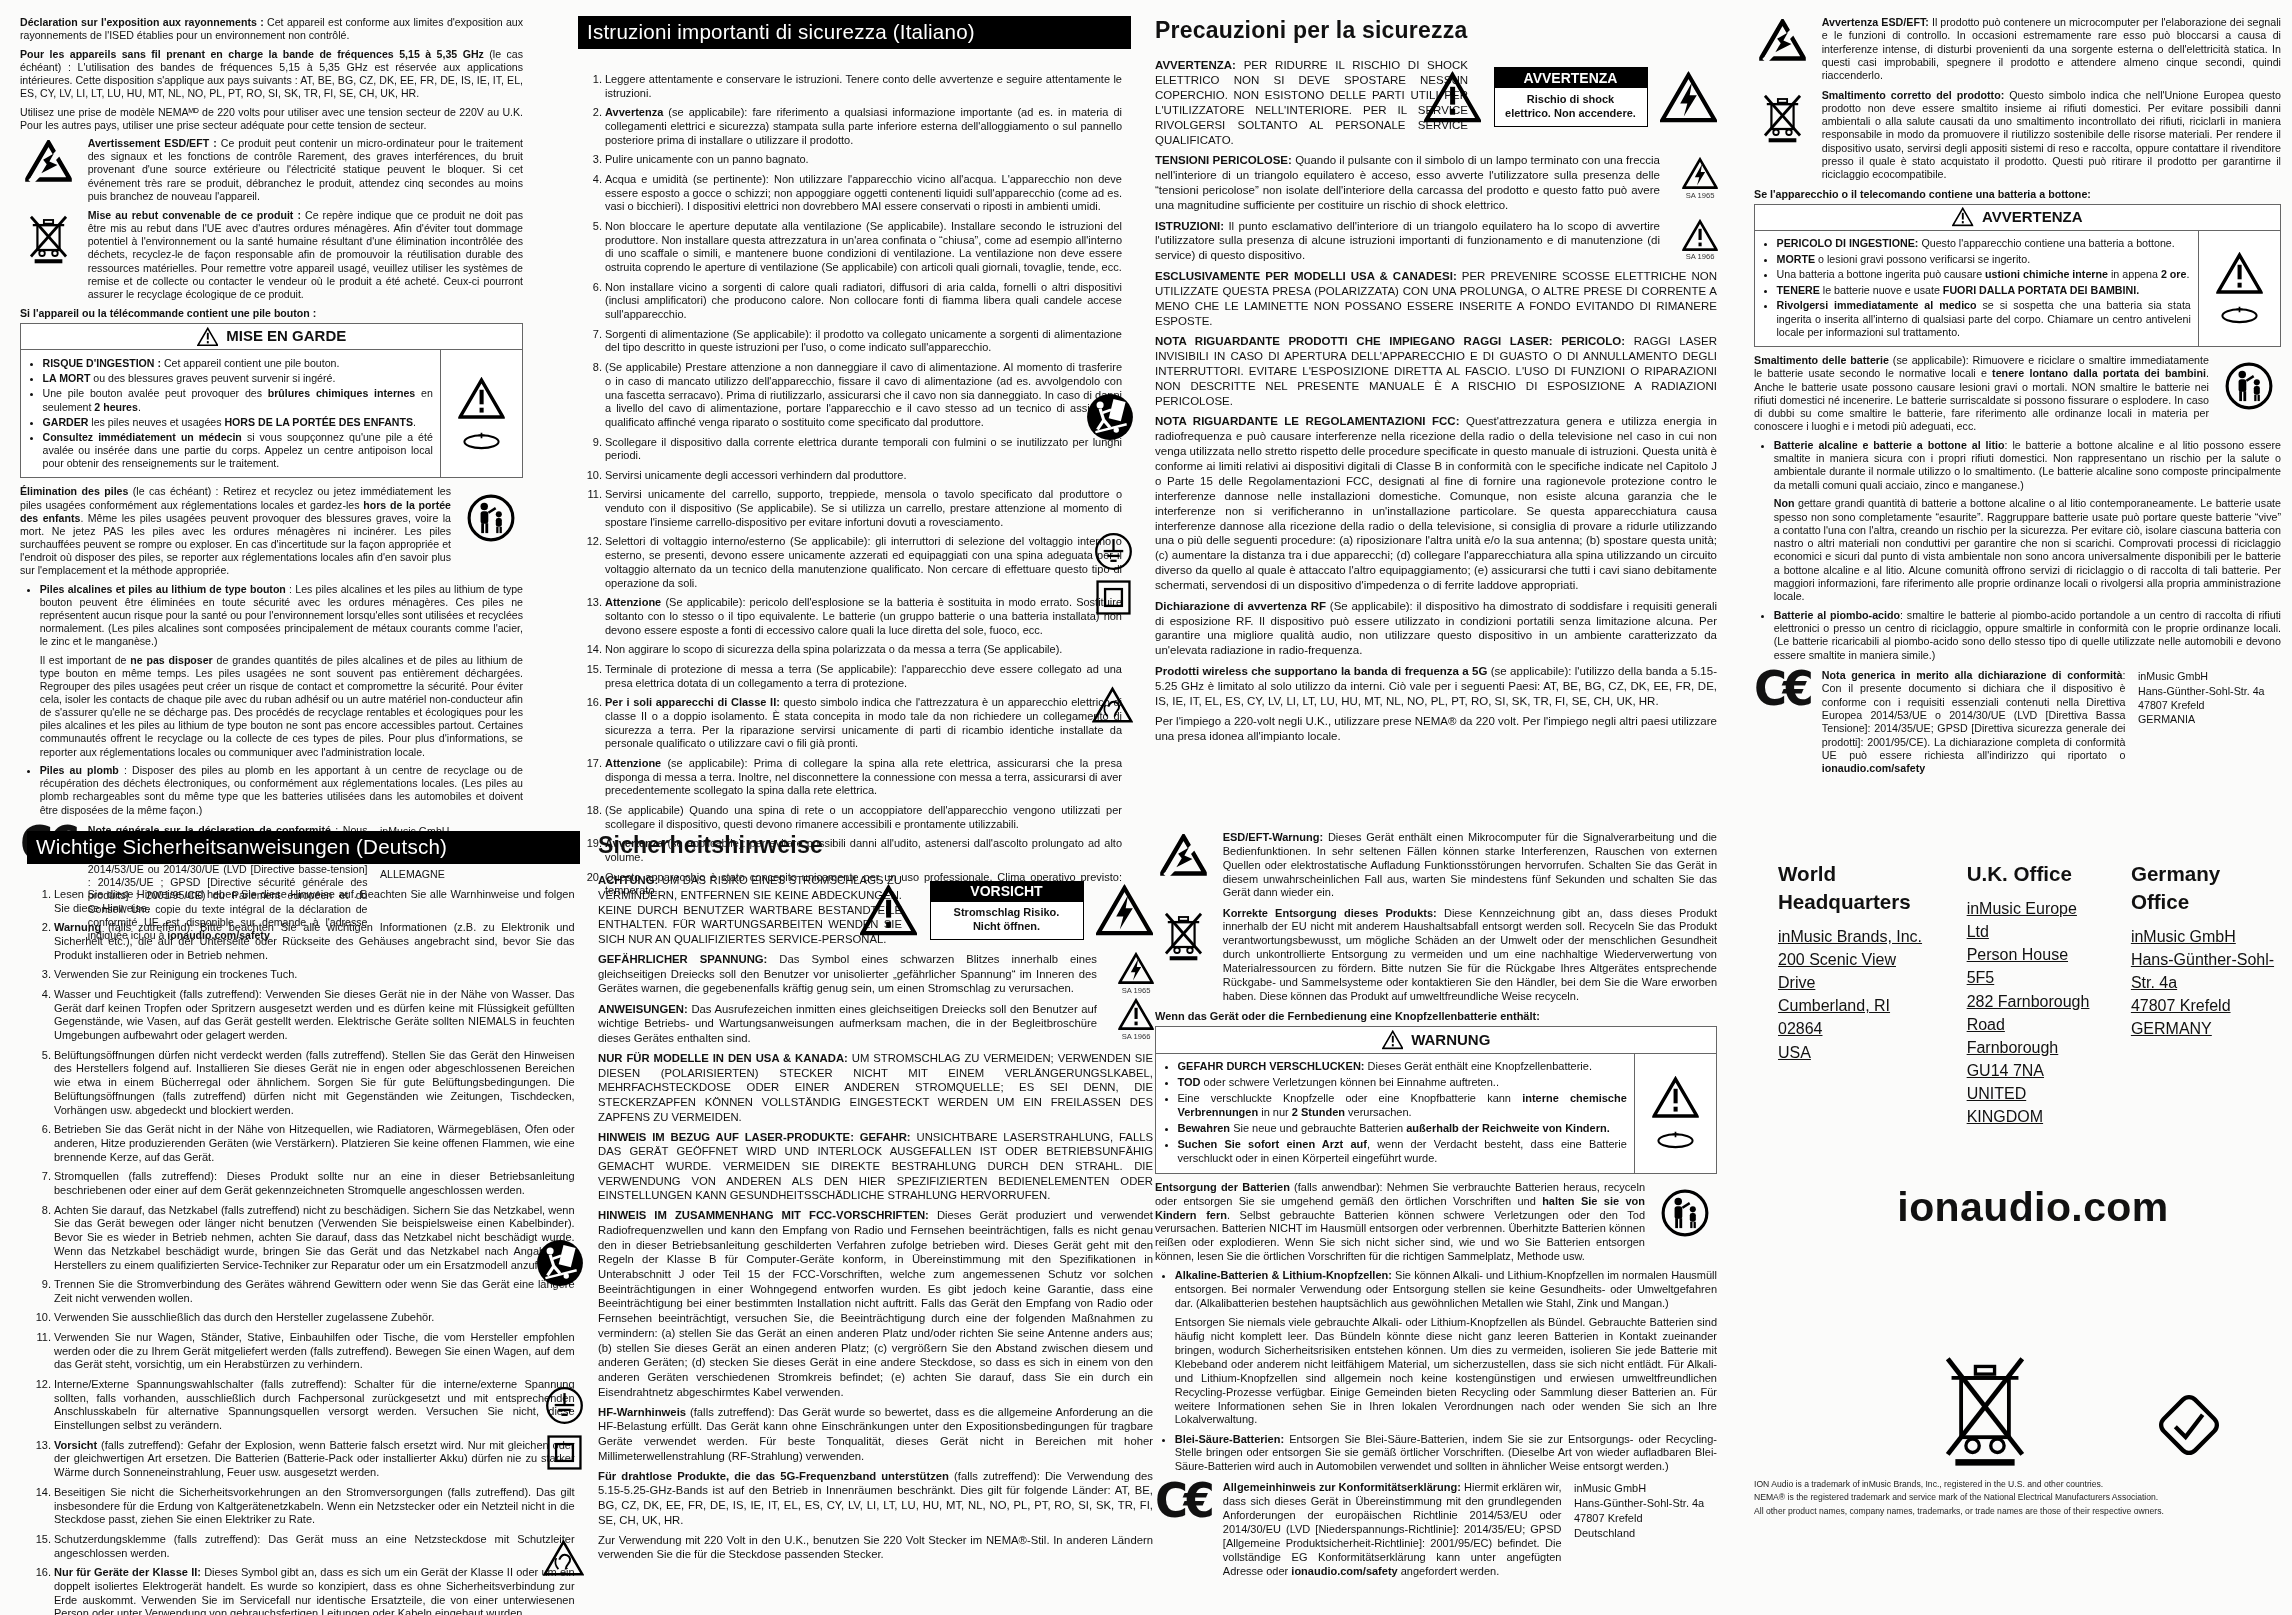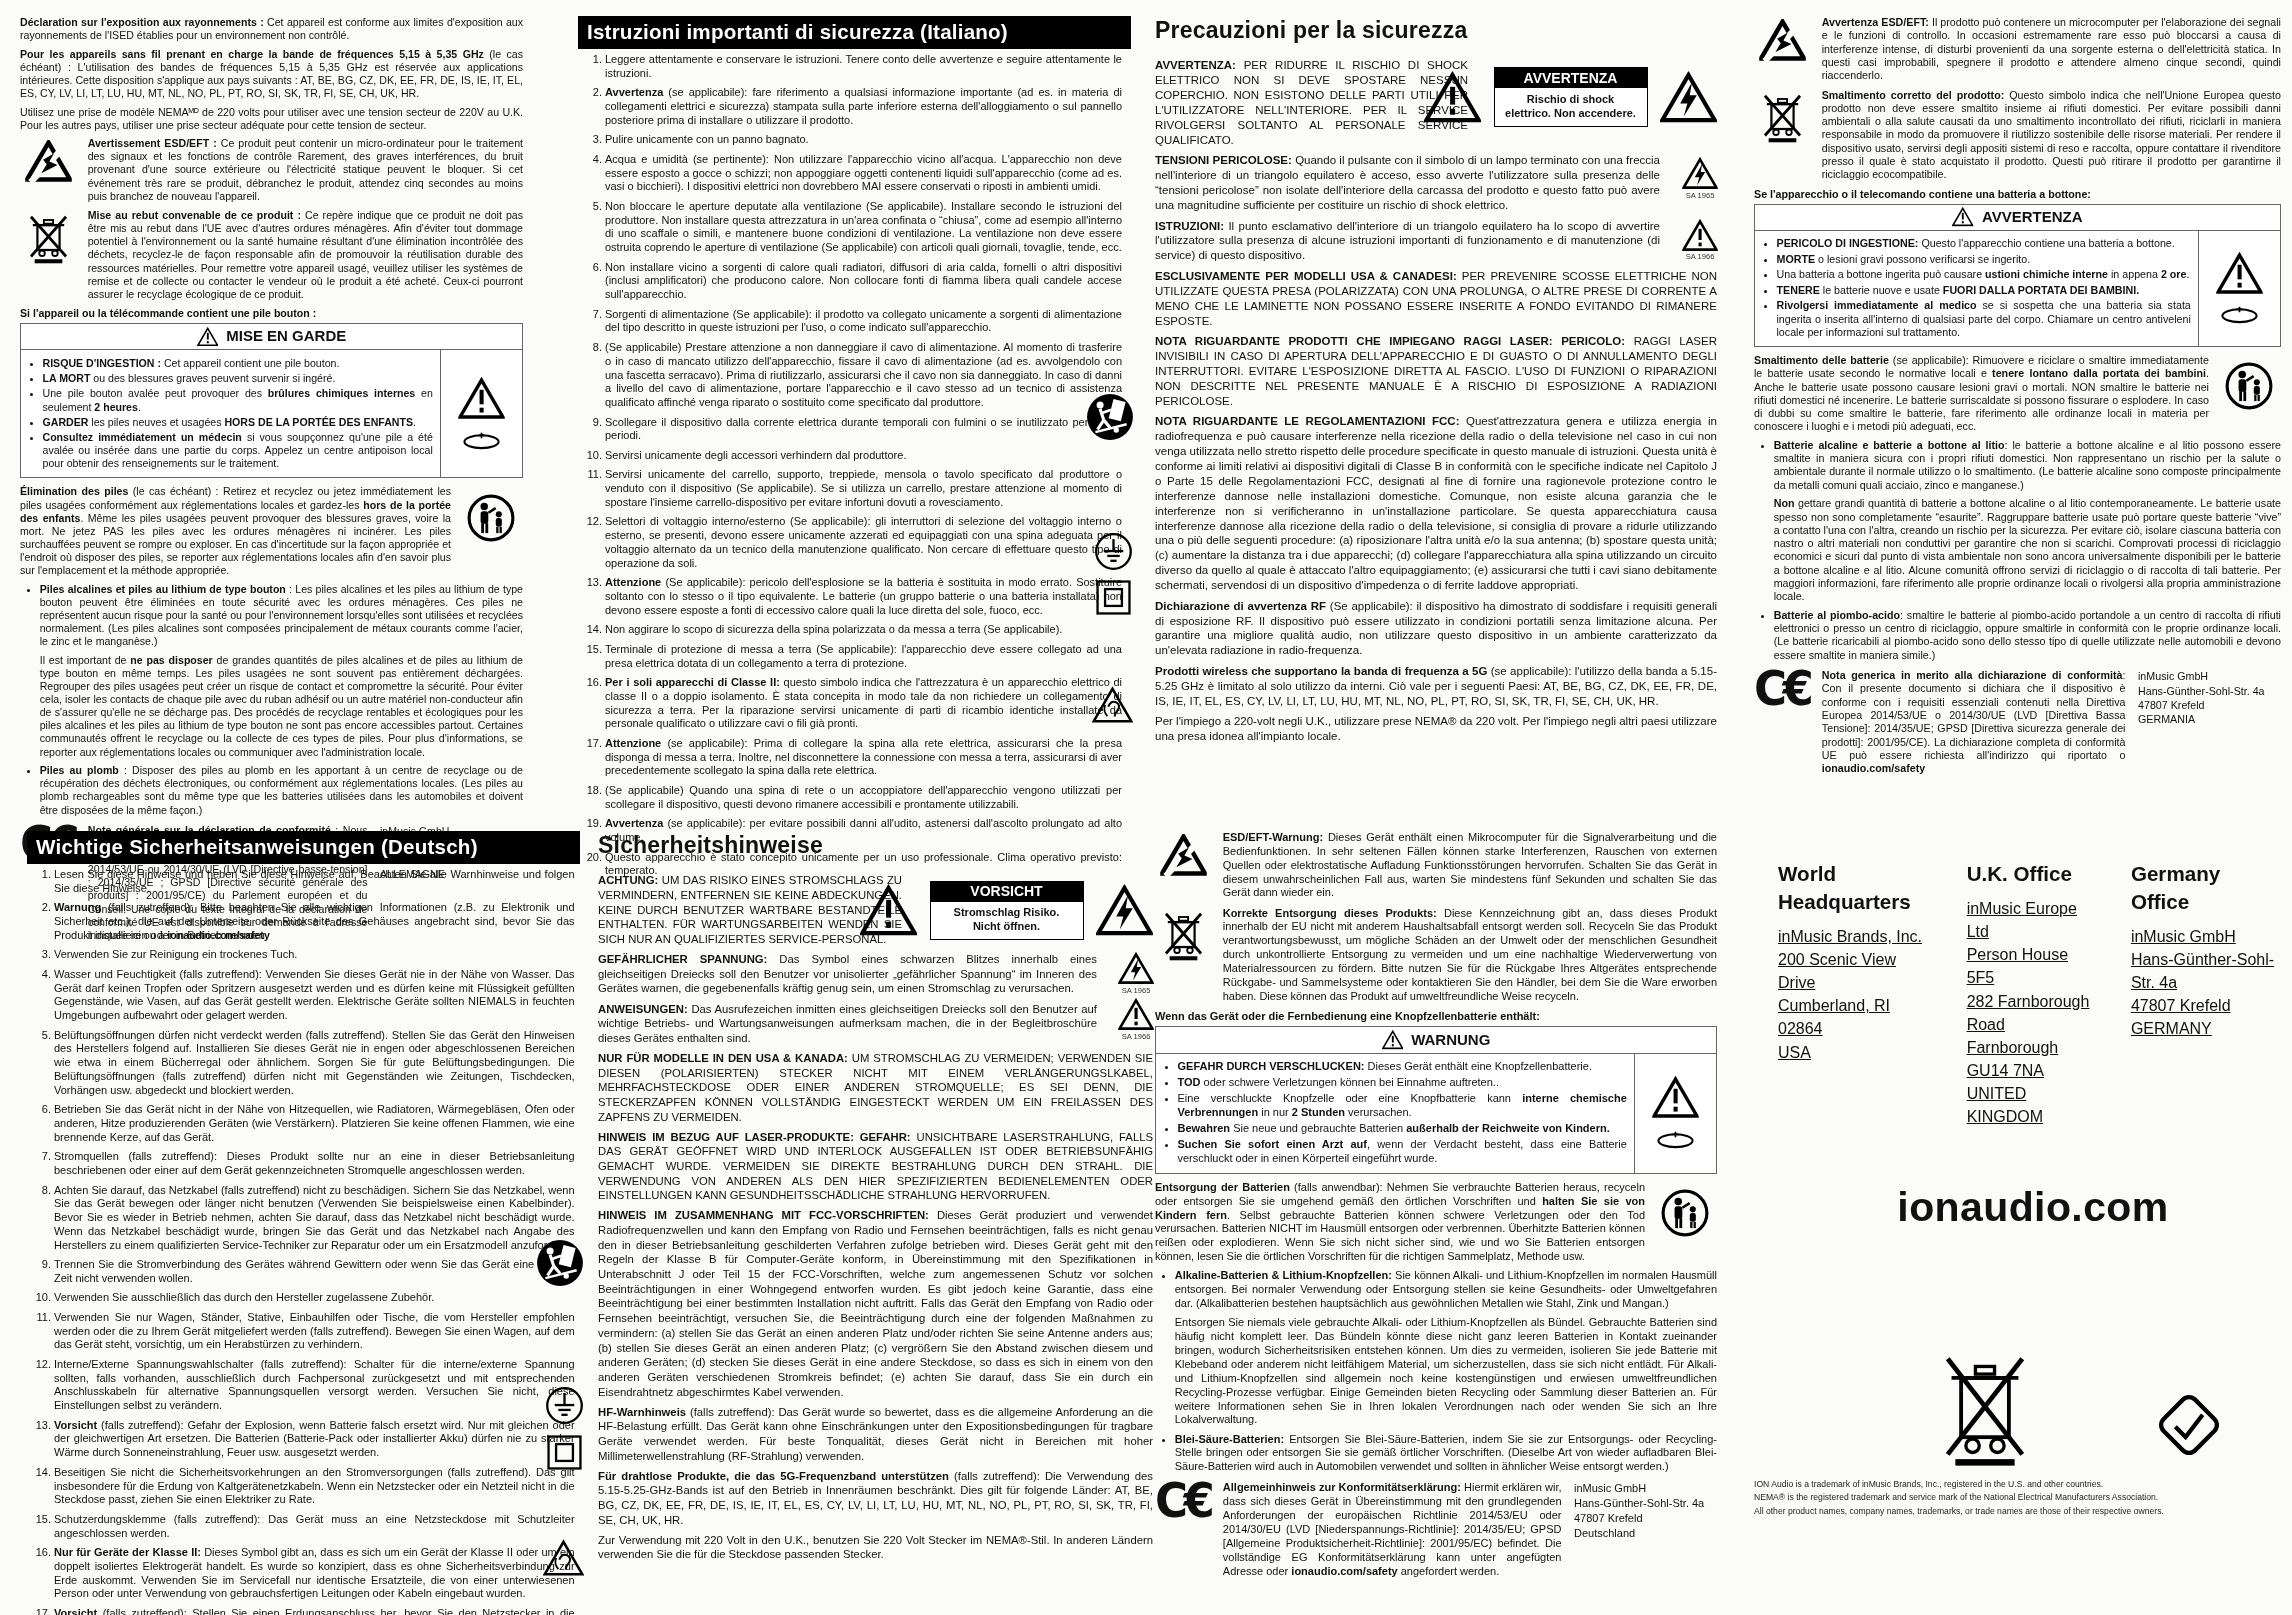--- a/index.html
+++ b/index.html
@@ -18,22 +18,22 @@
   #sec-fr      { left:20px;   top:16px;  width:503px; font-size:10.6px; line-height:1.24; }
   #sec-it      { left:578px;  top:16px;  width:553px; font-size:11px; line-height:1.25; }
   #sec-prec    { left:1155px; top:16px;  width:562px; font-size:11.5px; line-height:1.3; }
   #sec-avv4    { left:1754px; top:16px;  width:527px; font-size:10.7px;   line-height:1.24; }
   #sec-de-list { left:27px;   top:831px; width:553px; font-size:11px; line-height:1.25; }
   #sec-de-hint { left:598px;  top:831px; width:555px; font-size:11.3px; line-height:1.3; }
   #sec-de-esd  { left:1155px; top:831px; width:562px; font-size:11px; line-height:1.26; }
   #sec-off     { left:1778px; top:860px; width:502px; font-size:11.6px;   line-height:1.35; text-align:left; }
 
   .bar-head {
-    background:#000; color:#fff; font-weight:bold; font-size:20.6px;
-    padding:2.7px 9px 4.5px 9px; margin-bottom:4px; letter-spacing:0.2px;
+    background:#000; color:#fff; font-weight:normal; font-size:20.6px;
+    padding:2.7px 9px 4.5px 9px; margin-bottom:24px; letter-spacing:0.2px;
   }
   h2.plain-head { font-size:23px; margin:0 0 12.5px 0; font-weight:bold; letter-spacing:0.2px; }
 
   ol.numlist { margin:0; padding-left:27px; }
   ol.numlist li { margin-bottom:5.8px; padding-right:5.4px; }
   #sec-it ol.numlist li { padding-right:9px; }
   ul.blist { margin:0 0 5.4px 0; padding-left:19.7px; }
   ul.blist li { margin-bottom:3.6px; }
   ul.plain { list-style:none; margin:0; padding:0; }
 

